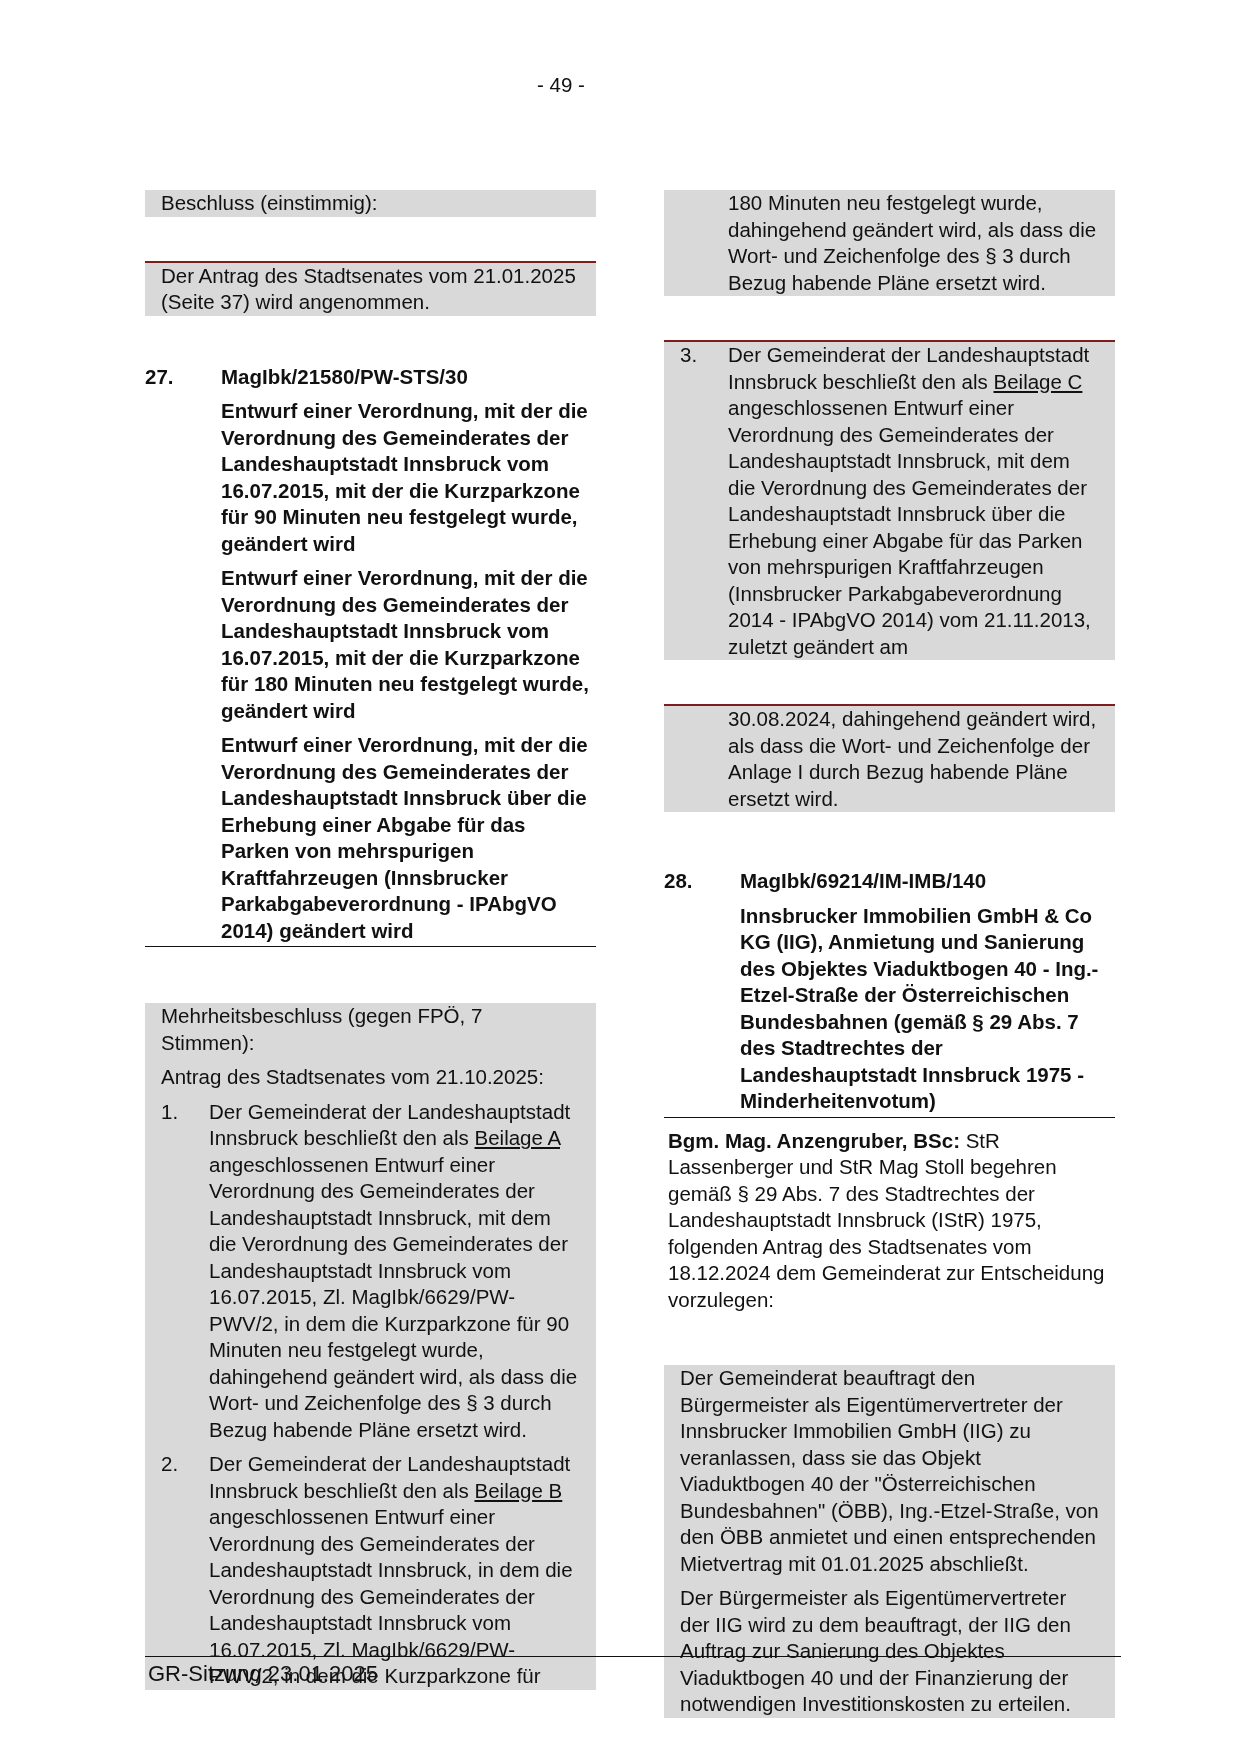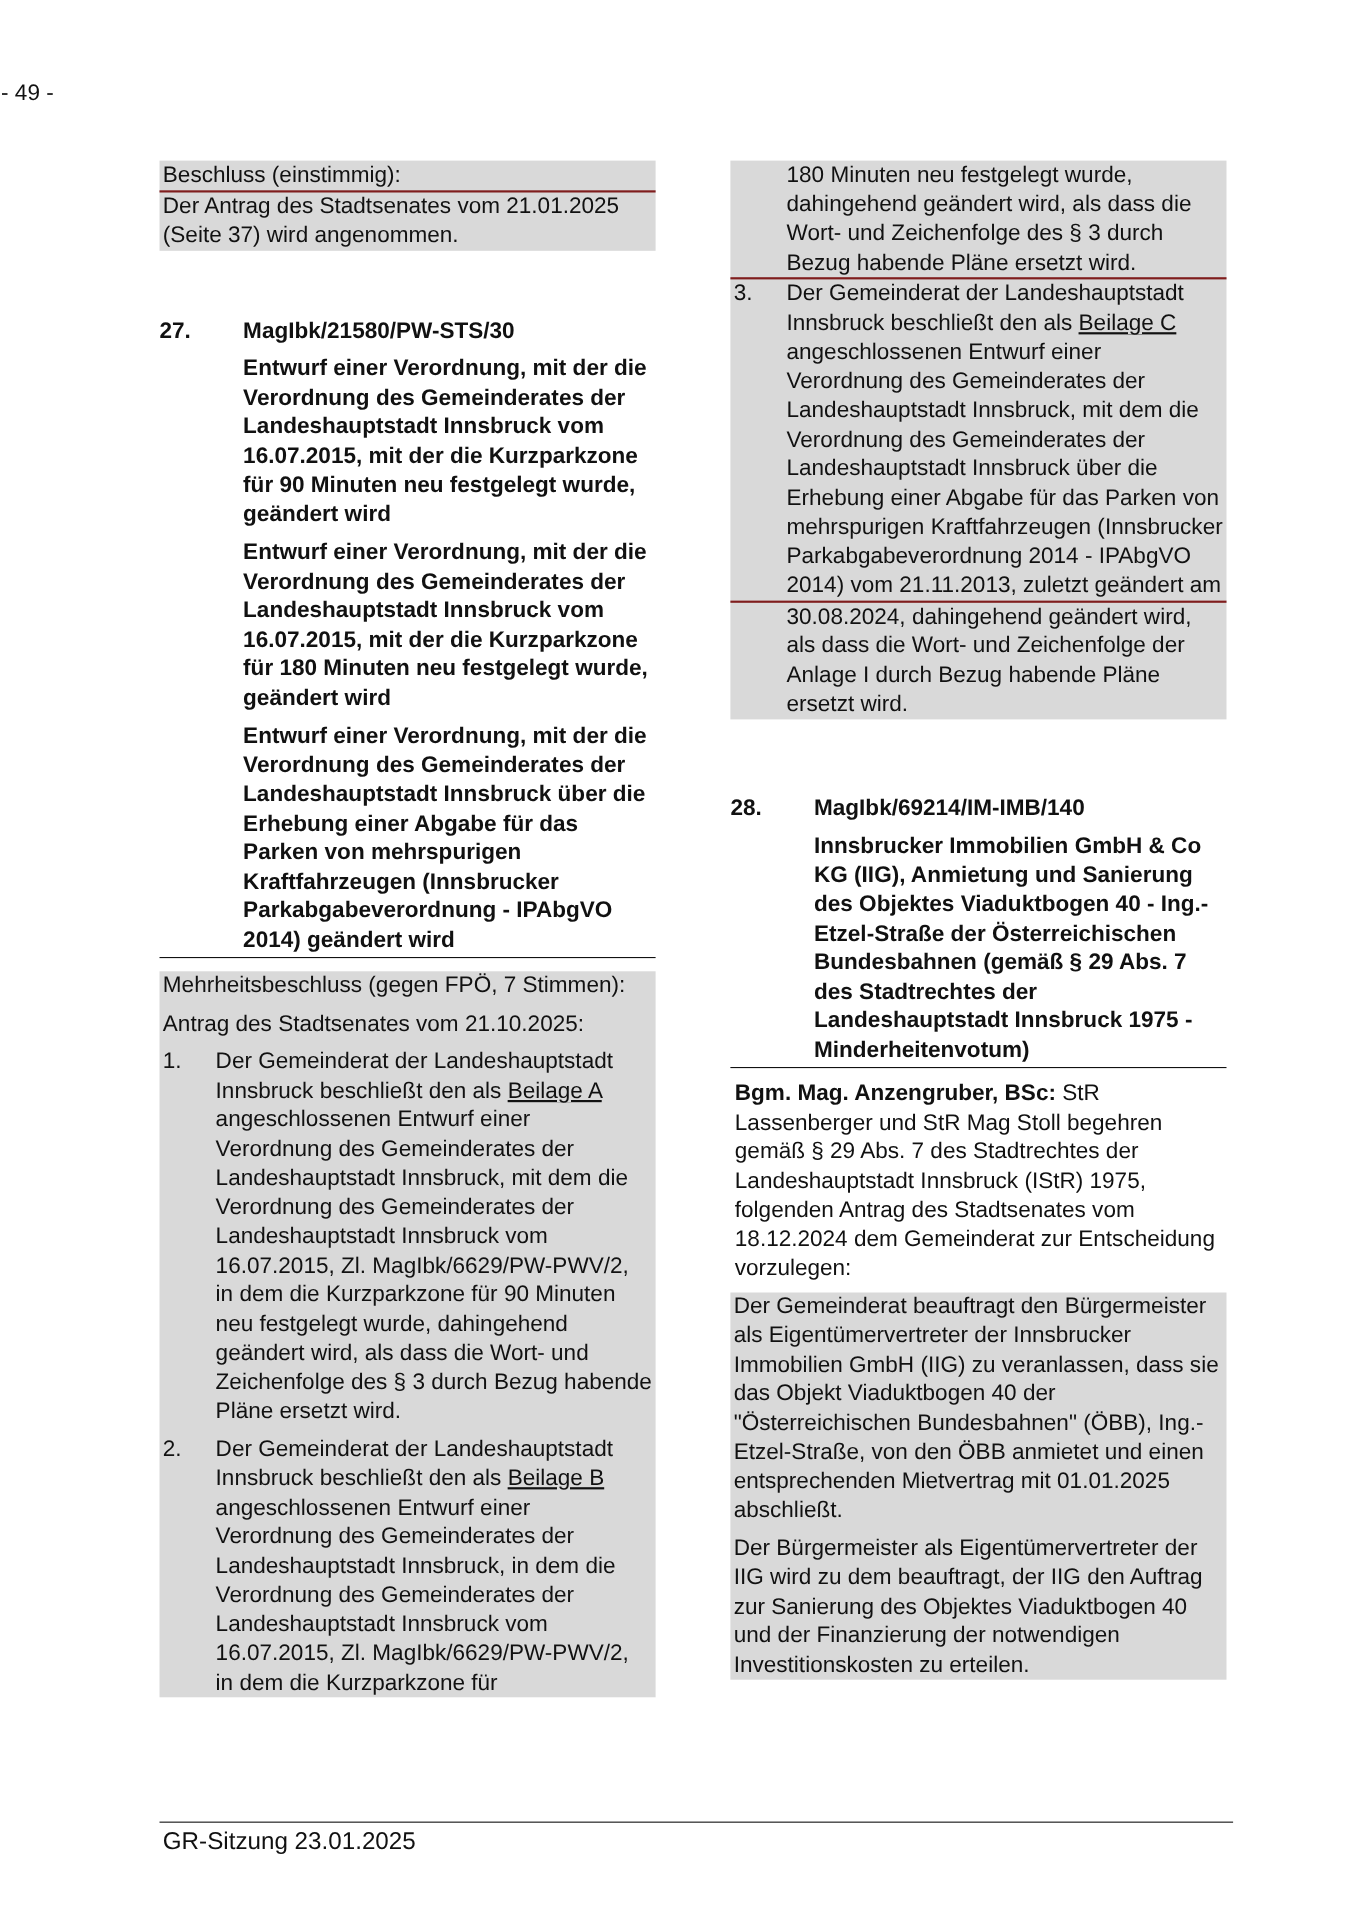--- a/index.html
+++ b/index.html
@@ -1,27 +1,27 @@
 <!DOCTYPE html>
 <html><head>
   <meta charset="utf-8">
   <style>
     html, body { margin: 0; padding: 0; background: #ffffff; }
     body { width: 1241px; height: 1754px; position: relative; overflow: hidden;
       font-family: "Liberation Sans", sans-serif; color: #111; font-size: 20.5px; line-height: 26.5px; }
-    .pagenum { position: absolute; top: 72px; left: 1px; width: 1098px; }
+    .pagenum { position: absolute; top: 72px; left: 12px; width: 1098px; text-align: center; }
     .col { position: absolute; width: 451px; }
     .col-left { left: 145px; top: 146px; }
     .col-right { left: 664px; top: 146px; }
-    .shade { background: #d9d9d9; padding: 0 3px; }
+    .shade { background: #d9d9d9; padding: 0 16px; margin-top: 44px; }
     .shade + .shade { border-top: 2px solid #7f1d1d; }
     .p { margin: 0; }
     .gap { padding-bottom: 8px; }
     .bold { font-weight: bold; }
-    .item-head { display: flex; font-weight: bold; margin-top: 16px; }
+    .item-head { display: flex; font-weight: bold; margin-top: 4px; }
     .item-num { width: 76px; flex: none; }
     .sub { margin-left: 76px; font-weight: bold; }
     .rule { border-bottom: 1.5px solid #111; }
     .li { display: flex; }
     .li .n { width: 48px; flex: none; }
     .u { text-decoration: underline; }
     .footer-rule { position: absolute; left: 145px; top: 1656px; width: 976px; border-top: 1.5px solid #111; }
     .footer { position: absolute; left: 148px; top: 1661px; font-size: 22px; }
   </style>
 </head>

